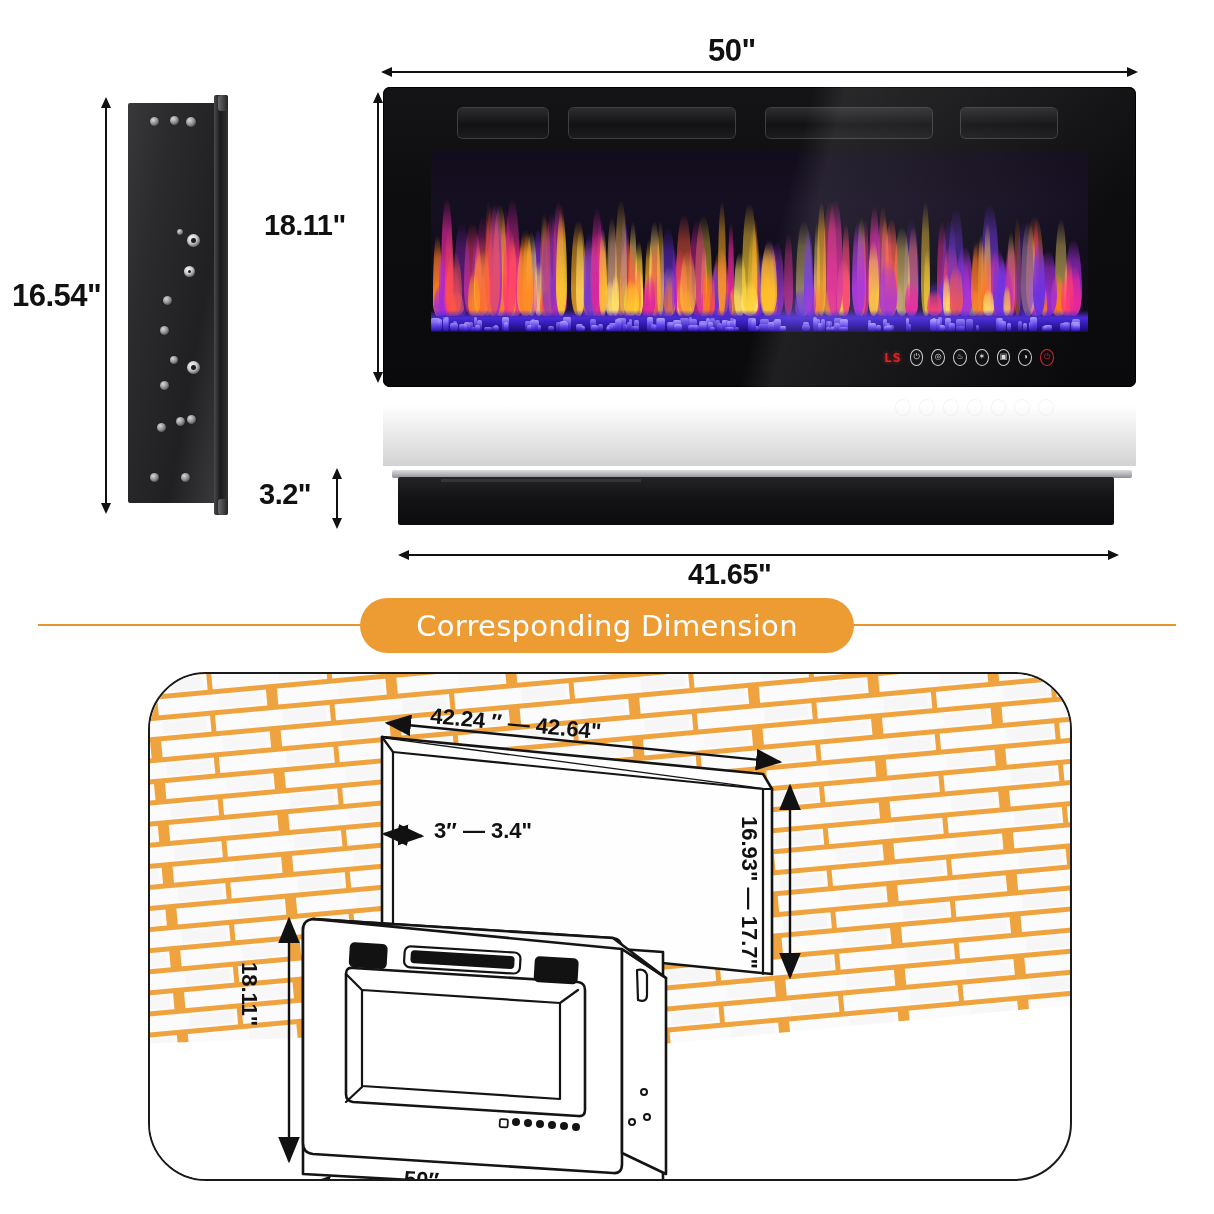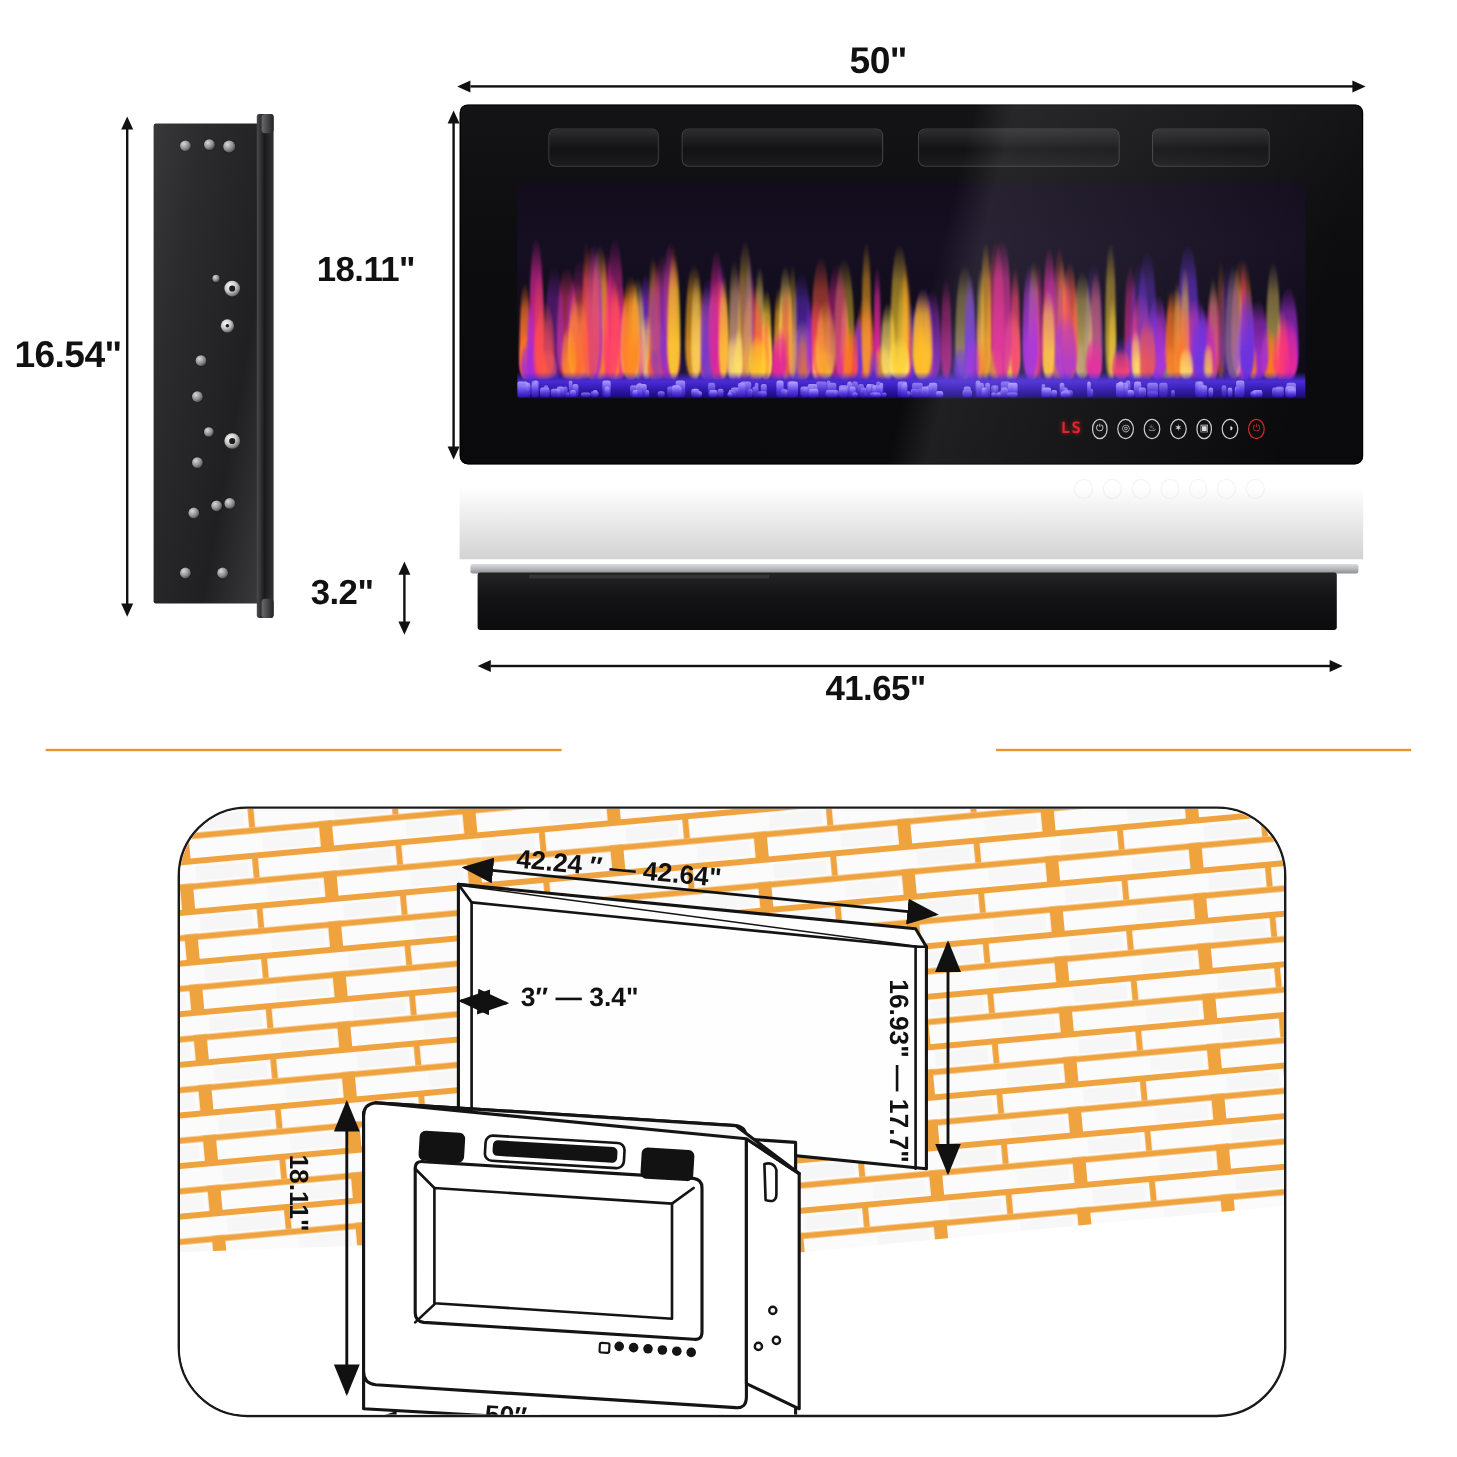--- a/index.html
+++ b/index.html
@@ -583,20 +583,23 @@
 
   <div class="dline harr abs" style="left:409px;top:554px;width:700px;"></div>
   <div class="ah left abs" style="left:398px;top:550px;"></div>
   <div class="ah right abs" style="left:1108px;top:550px;"></div>
   <div class="dimlabel abs" style="left:688px;top:558px;font-size:29px;">41.65"</div>
 </div>
 
 <div id="banner">
   <div id="banner-rule-l"></div>
   <div id="banner-rule-r"></div>
+  <div id="banner-pill">
+    <span id="banner-title">Corresponding Dimension</span>
+  </div>
 </div>
 
 <div id="bottom-section">
   <svg id="brick" class="bs-svg" width="920" height="505" viewBox="0 0 920 505">
     <defs>
       <pattern id="brickpat" width="120" height="42" patternUnits="userSpaceOnUse" patternTransform="rotate(-5.2)">
         <rect width="120" height="42" fill="#fbfbfb"></rect>
         <rect x="0" y="0" width="120" height="5" fill="#EFA33F"></rect>
         <rect x="0" y="21" width="120" height="5" fill="#EFA33F"></rect>
         <rect x="56" y="0" width="5" height="21" fill="#EFA33F"></rect>

